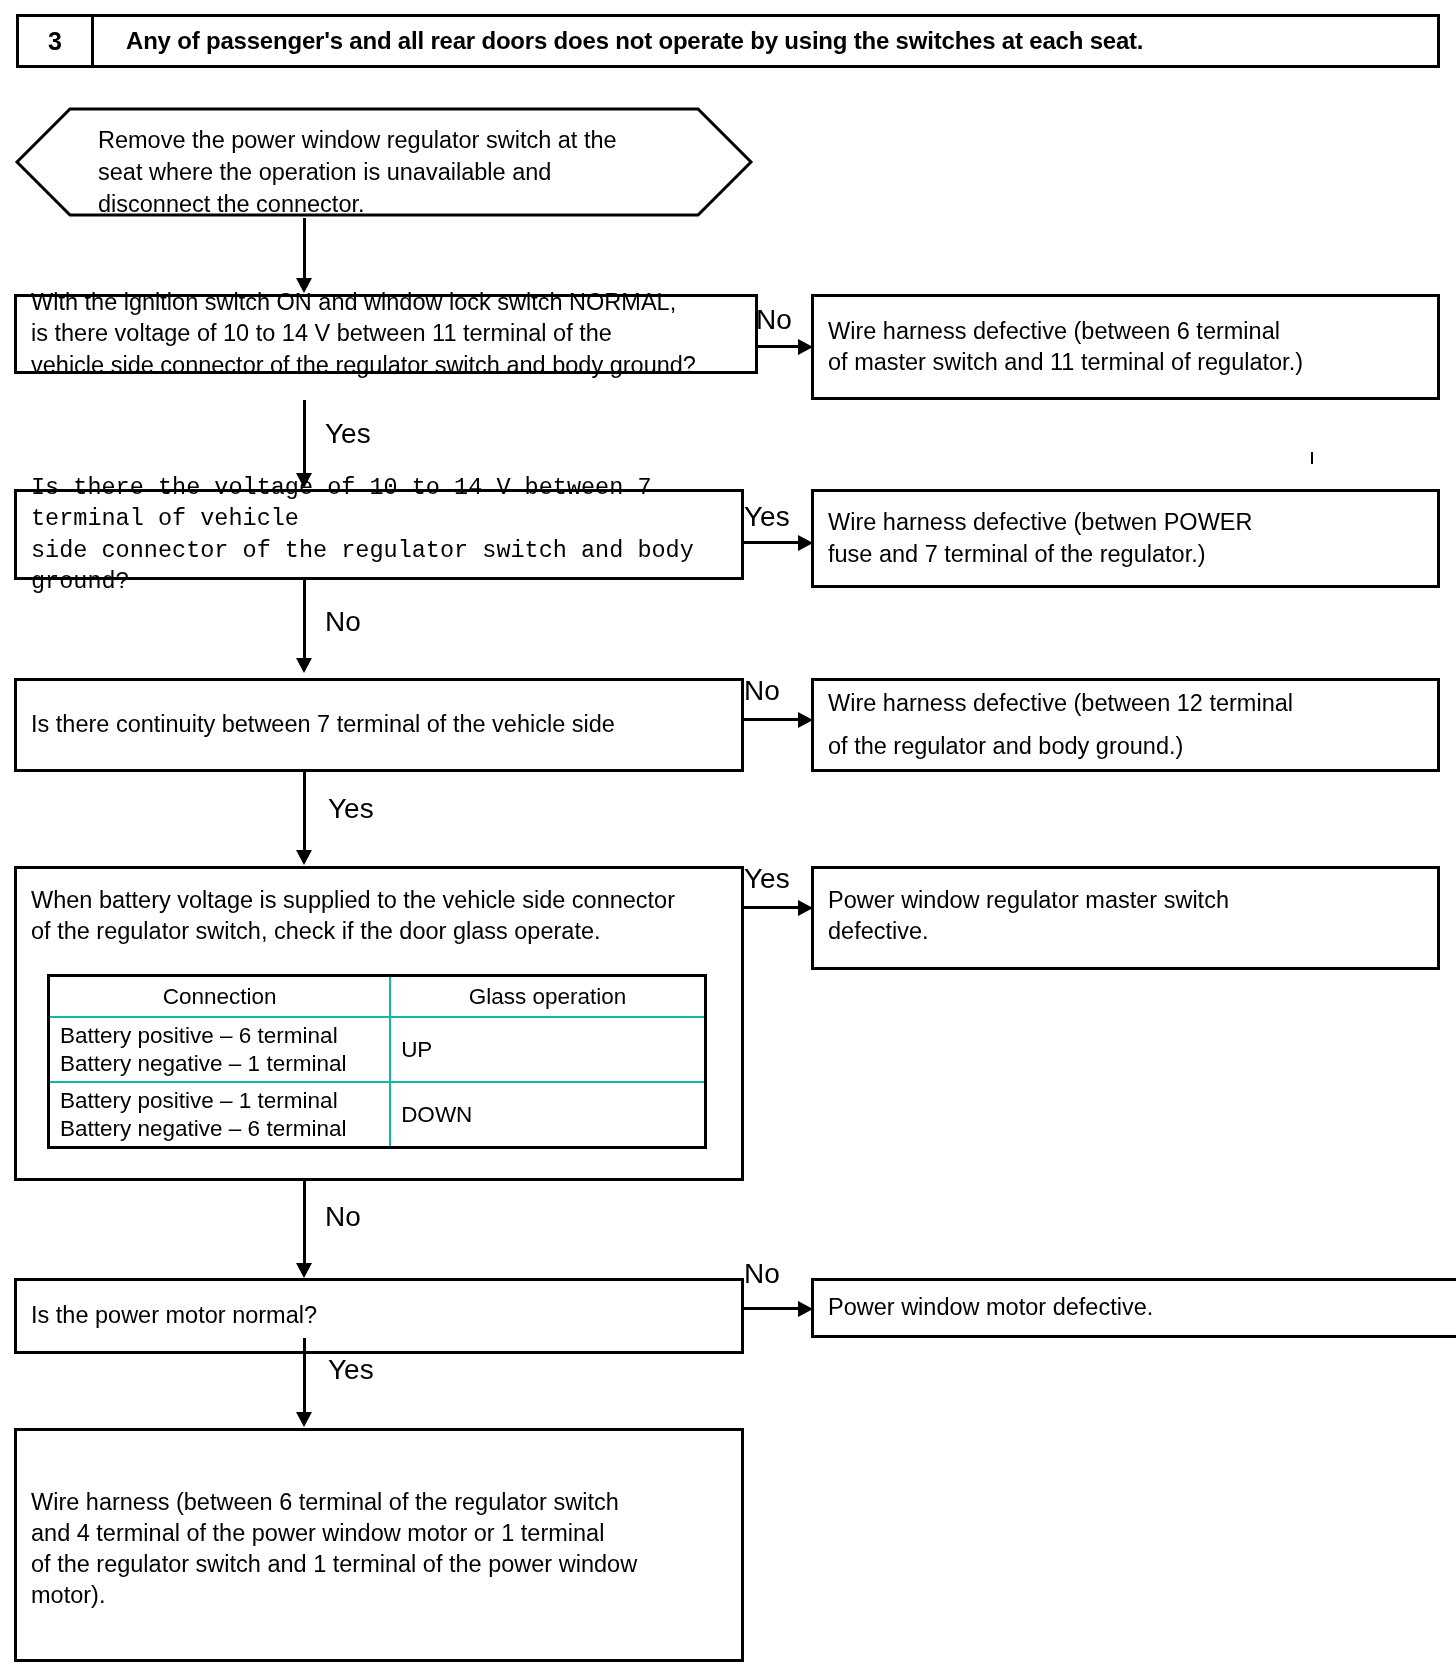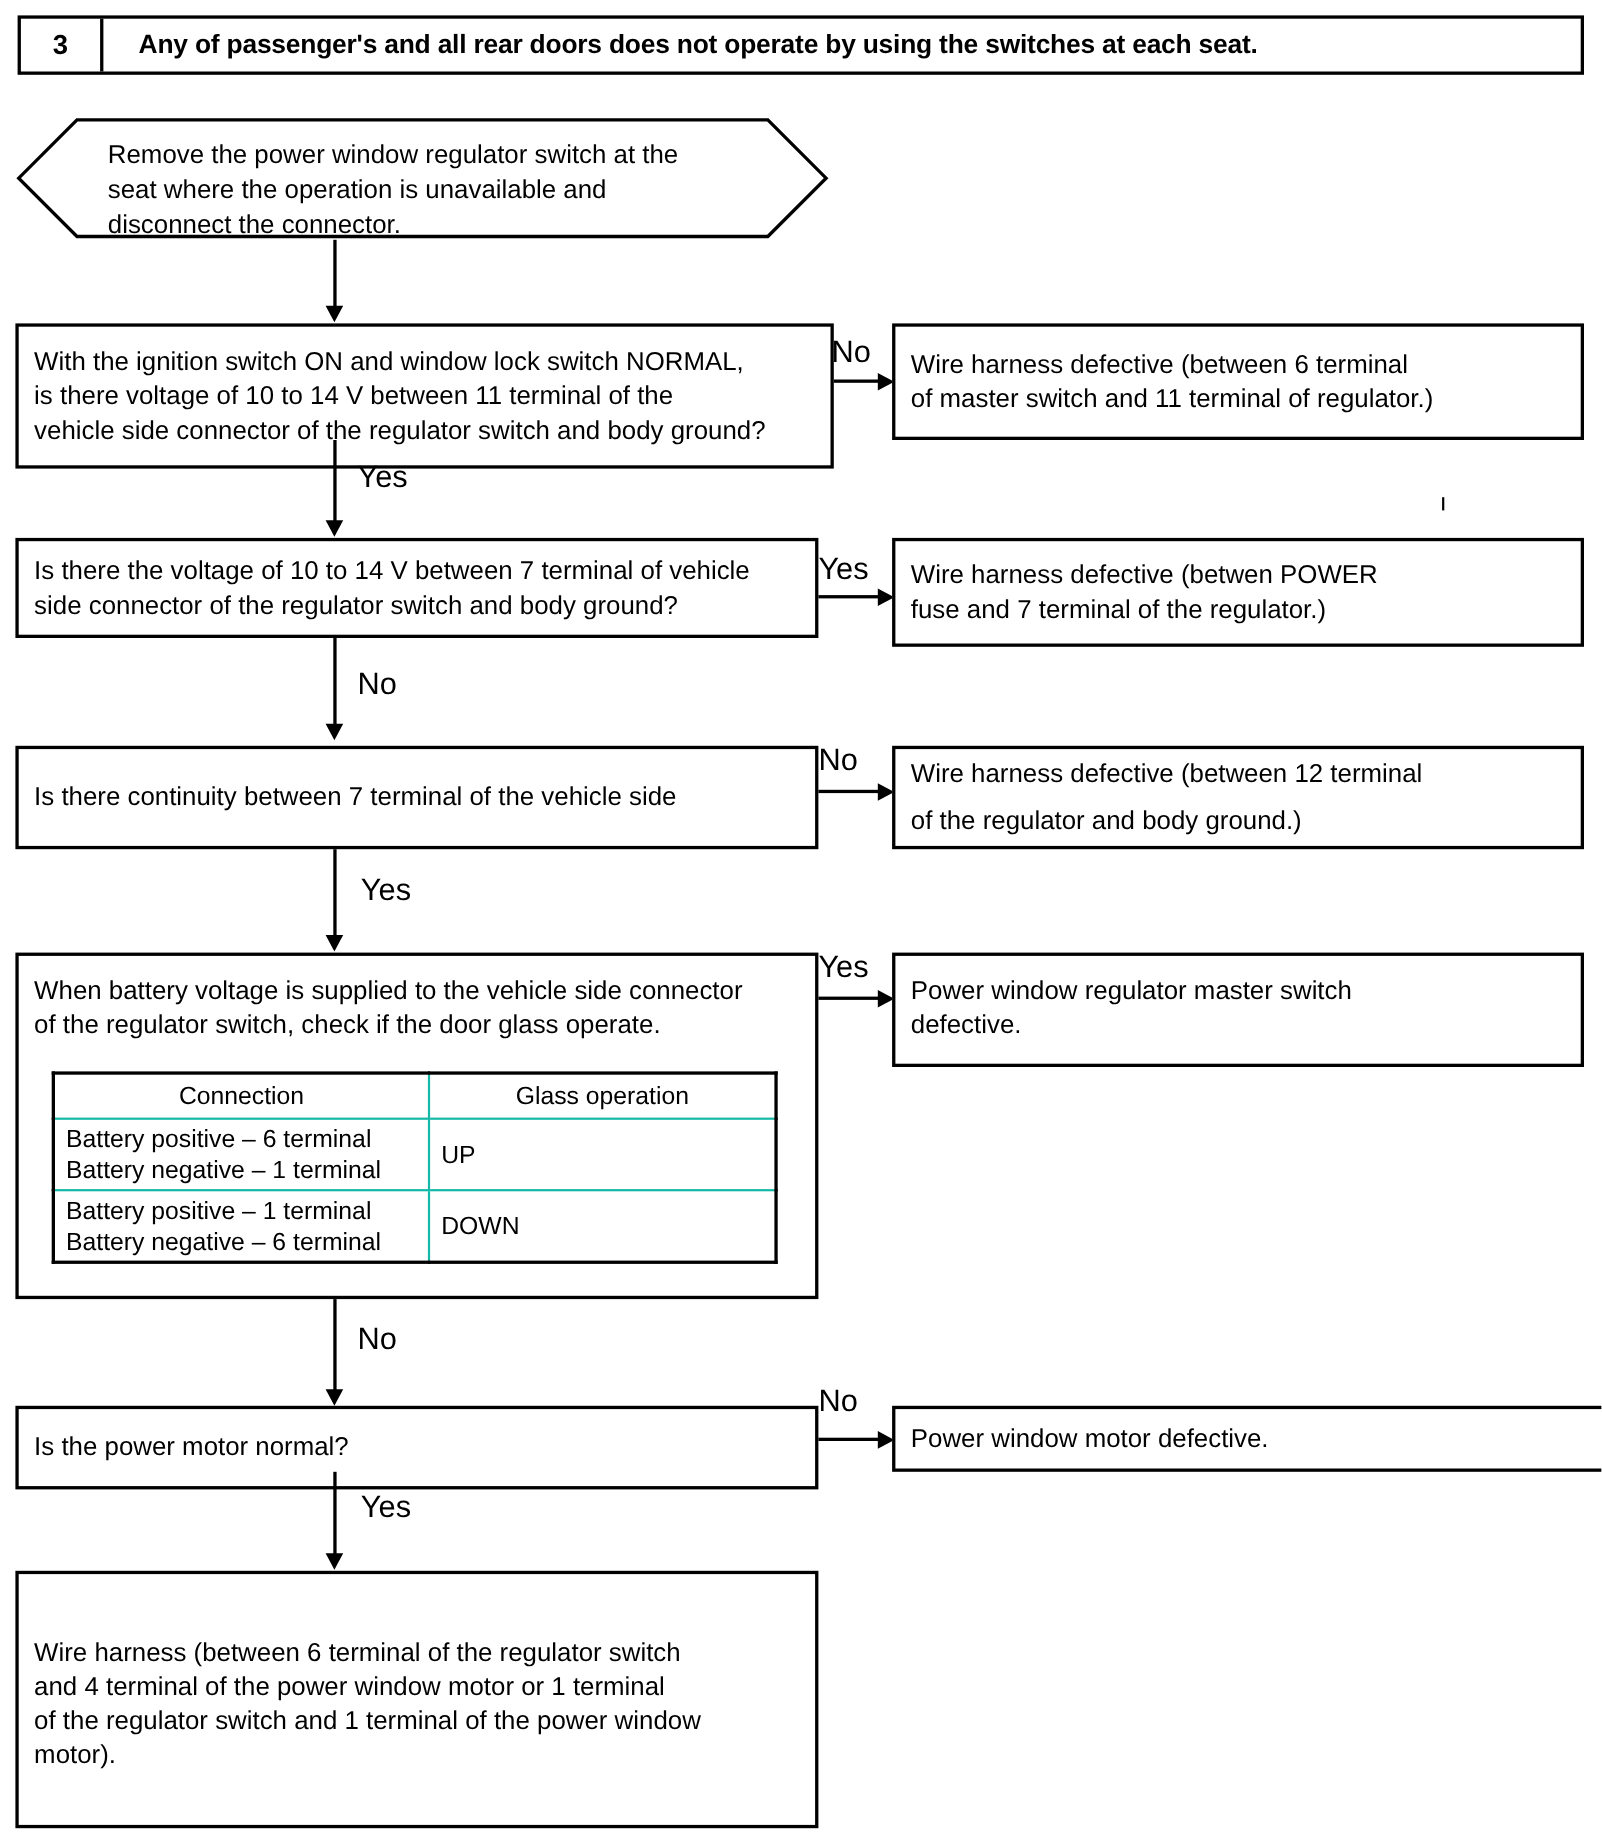--- a/index.html
+++ b/index.html
@@ -139,39 +139,39 @@
     <div class="hex-text">
       <div>Remove the power window regulator switch at the</div>
       <div>seat where the operation is unavailable and</div>
       <div>disconnect the connector.</div>
     </div>
   </div>
 
   <div class="abs vline" style="left:303px; top:218px; height:62px;"></div>
   <div class="abs arrow-down" style="left:296px; top:278px;"></div>
 
-  <div class="abs pbox" style="left:14px; top:294px; width:744px; height:132px;">
+  <div class="abs pbox" style="left:14px; top:294px; width:744px; height:80px;">
     <p>With the ignition switch ON and window lock switch NORMAL,</p>
     <p>is there voltage of 10 to 14 V between 11 terminal of the</p>
     <p>vehicle side connector of the regulator switch and body ground?</p>
   </div>
 
   <div class="abs yn-label" style="left:756px; top:306px;">No</div>
   <div class="abs hline" style="left:758px; top:345px; width:50px;"></div>
   <div class="abs arrow-right" style="left:798px; top:339px;"></div>
   <div class="abs pbox" style="left:811px; top:294px; width:629px; height:106px;">
     <p>Wire harness defective (between 6 terminal</p>
     <p>of master switch and 11 terminal of regulator.)</p>
   </div>
 
   <div class="abs vline" style="left:303px; top:400px; height:75px;"></div>
   <div class="abs arrow-down" style="left:296px; top:473px;"></div>
   <div class="abs yn-label" style="left:325px; top:420px;">Yes</div>
 
-  <div class="abs pbox" style="left:14px; top:489px; width:730px; height:91px;">
+  <div class="abs pbox" style="left:14px; top:489px; width:730px; height:91px;font-family:Liberation Mono, monospace;">
     <p>Is there the voltage of 10 to 14 V between 7 terminal of vehicle</p>
     <p>side connector of the regulator switch and body ground?</p>
   </div>
 
   <div class="abs yn-label" style="left:744px; top:503px;">Yes</div>
   <div class="abs hline" style="left:744px; top:541px; width:64px;"></div>
   <div class="abs arrow-right" style="left:798px; top:535px;"></div>
   <div class="abs pbox" style="left:811px; top:489px; width:629px; height:99px;">
     <p>Wire harness defective (betwen POWER</p>
     <p>fuse and 7 terminal of the regulator.)</p>

